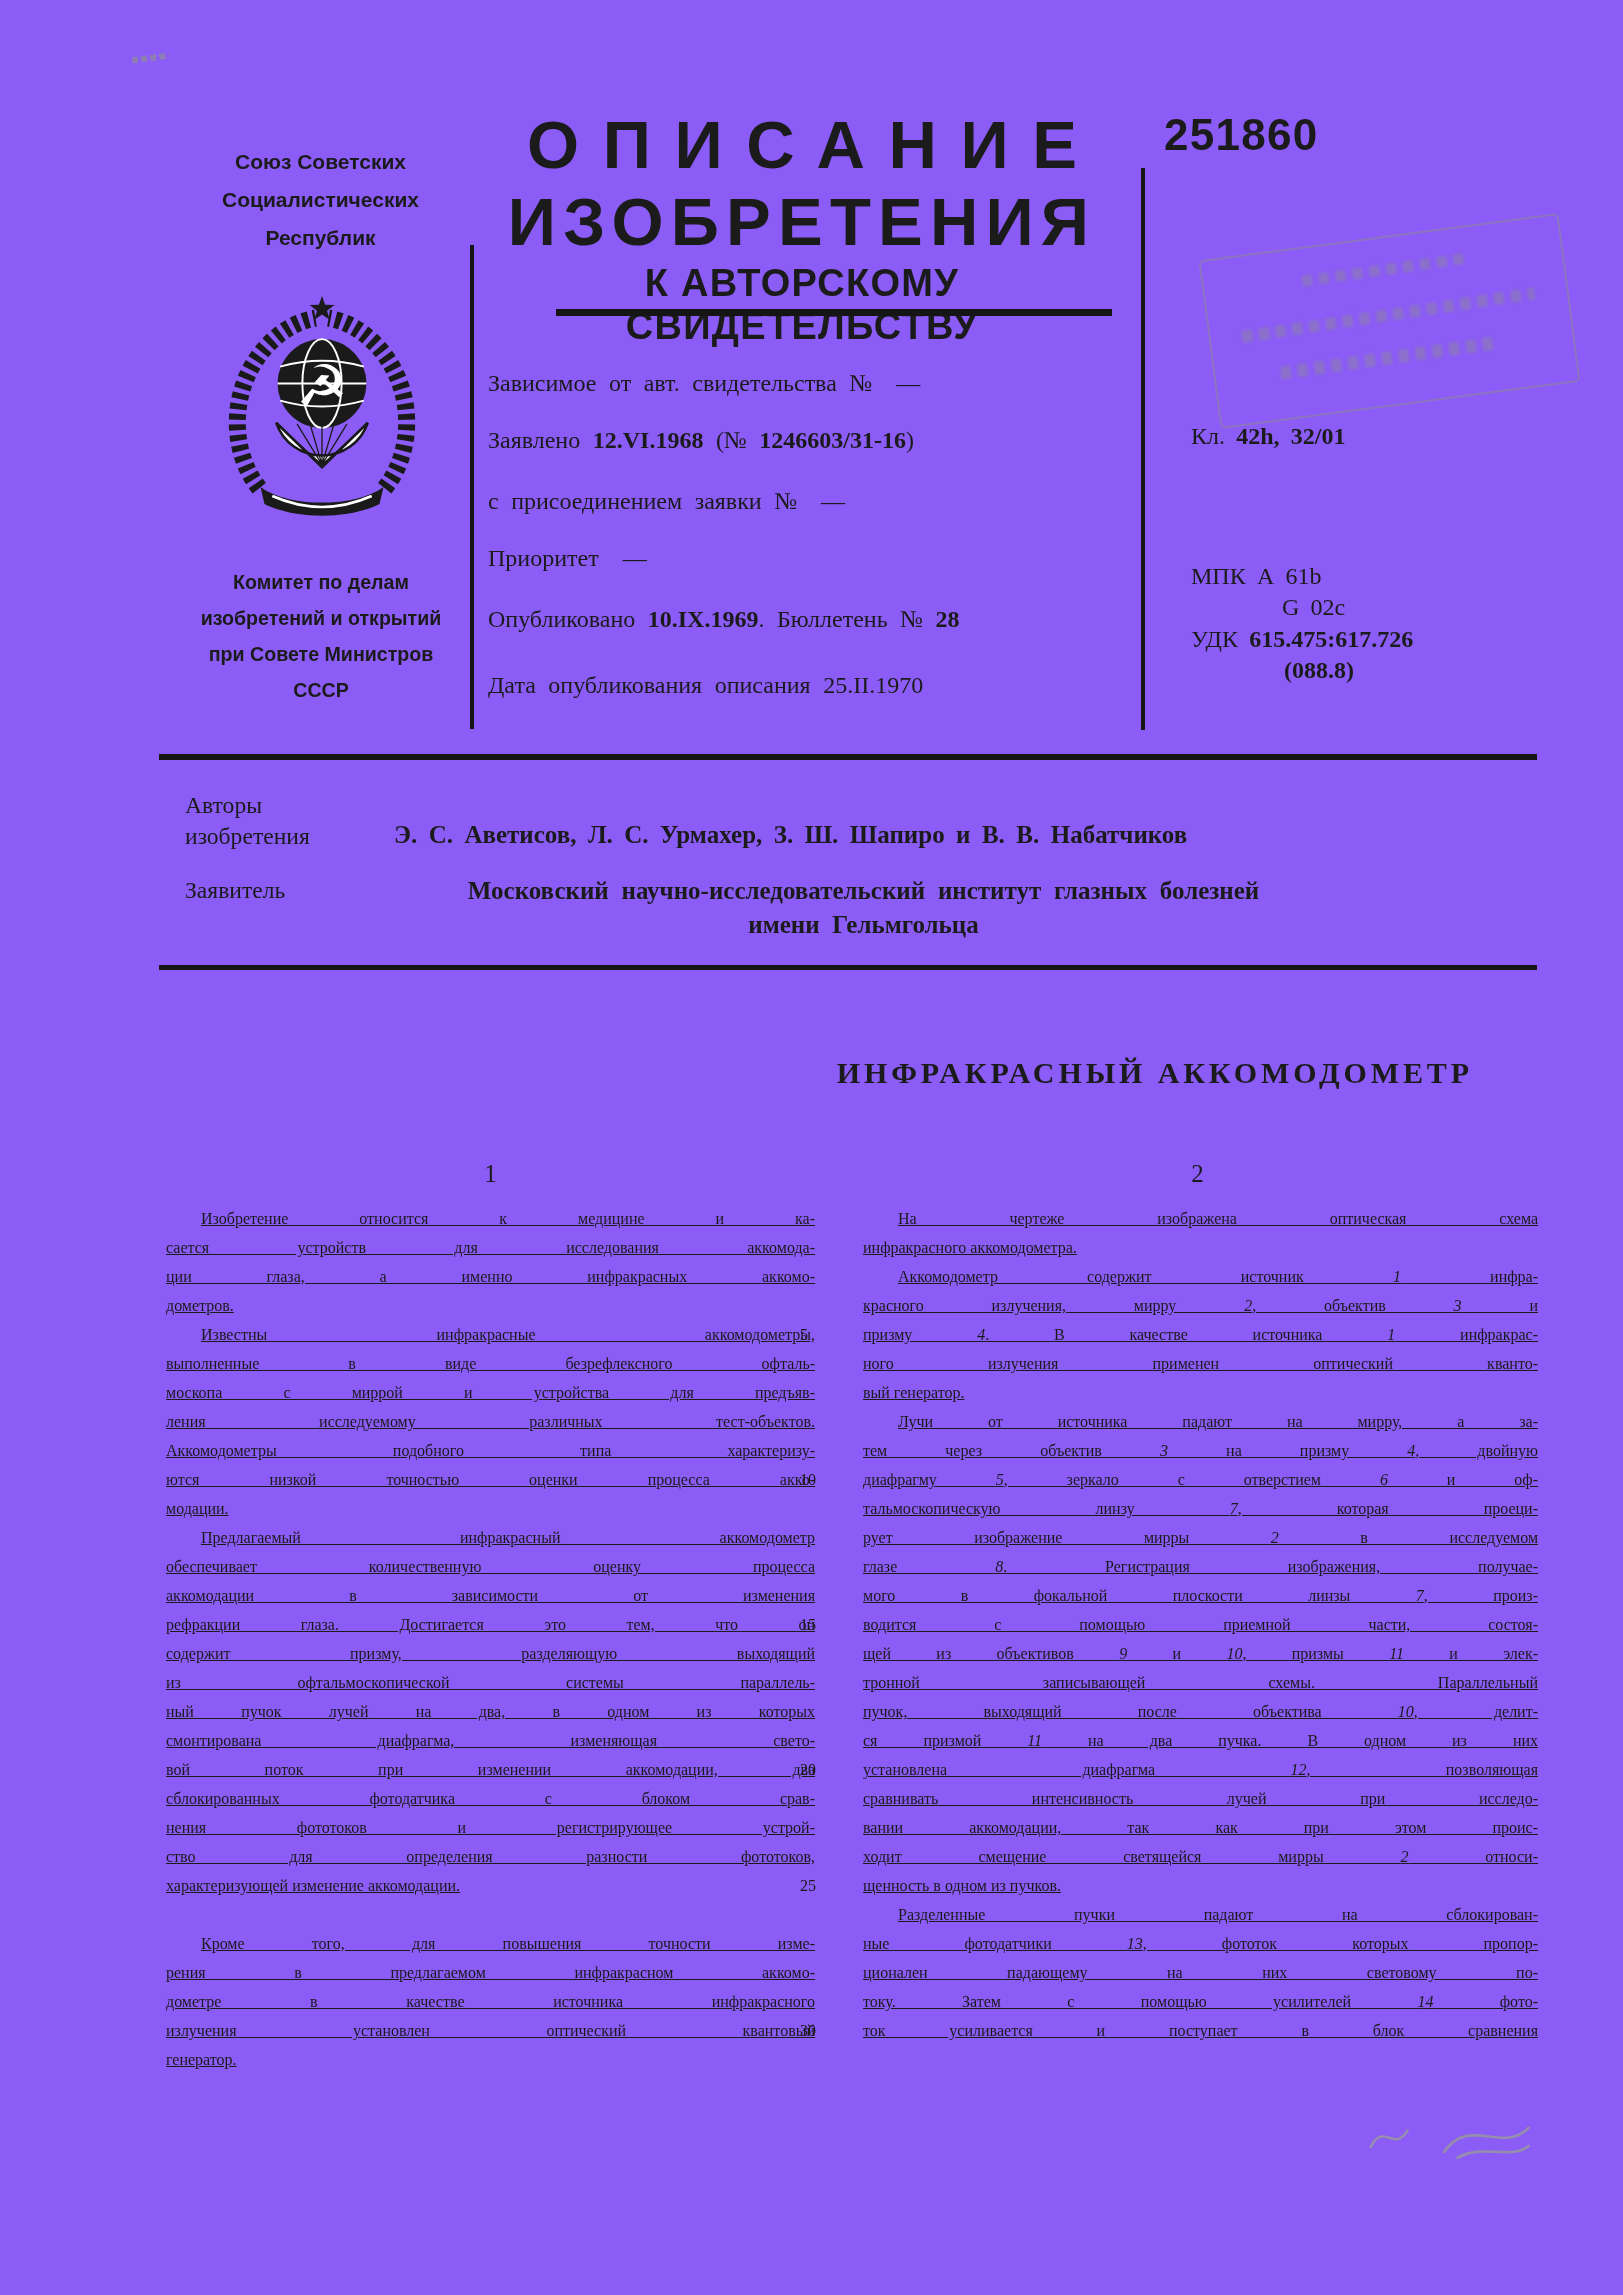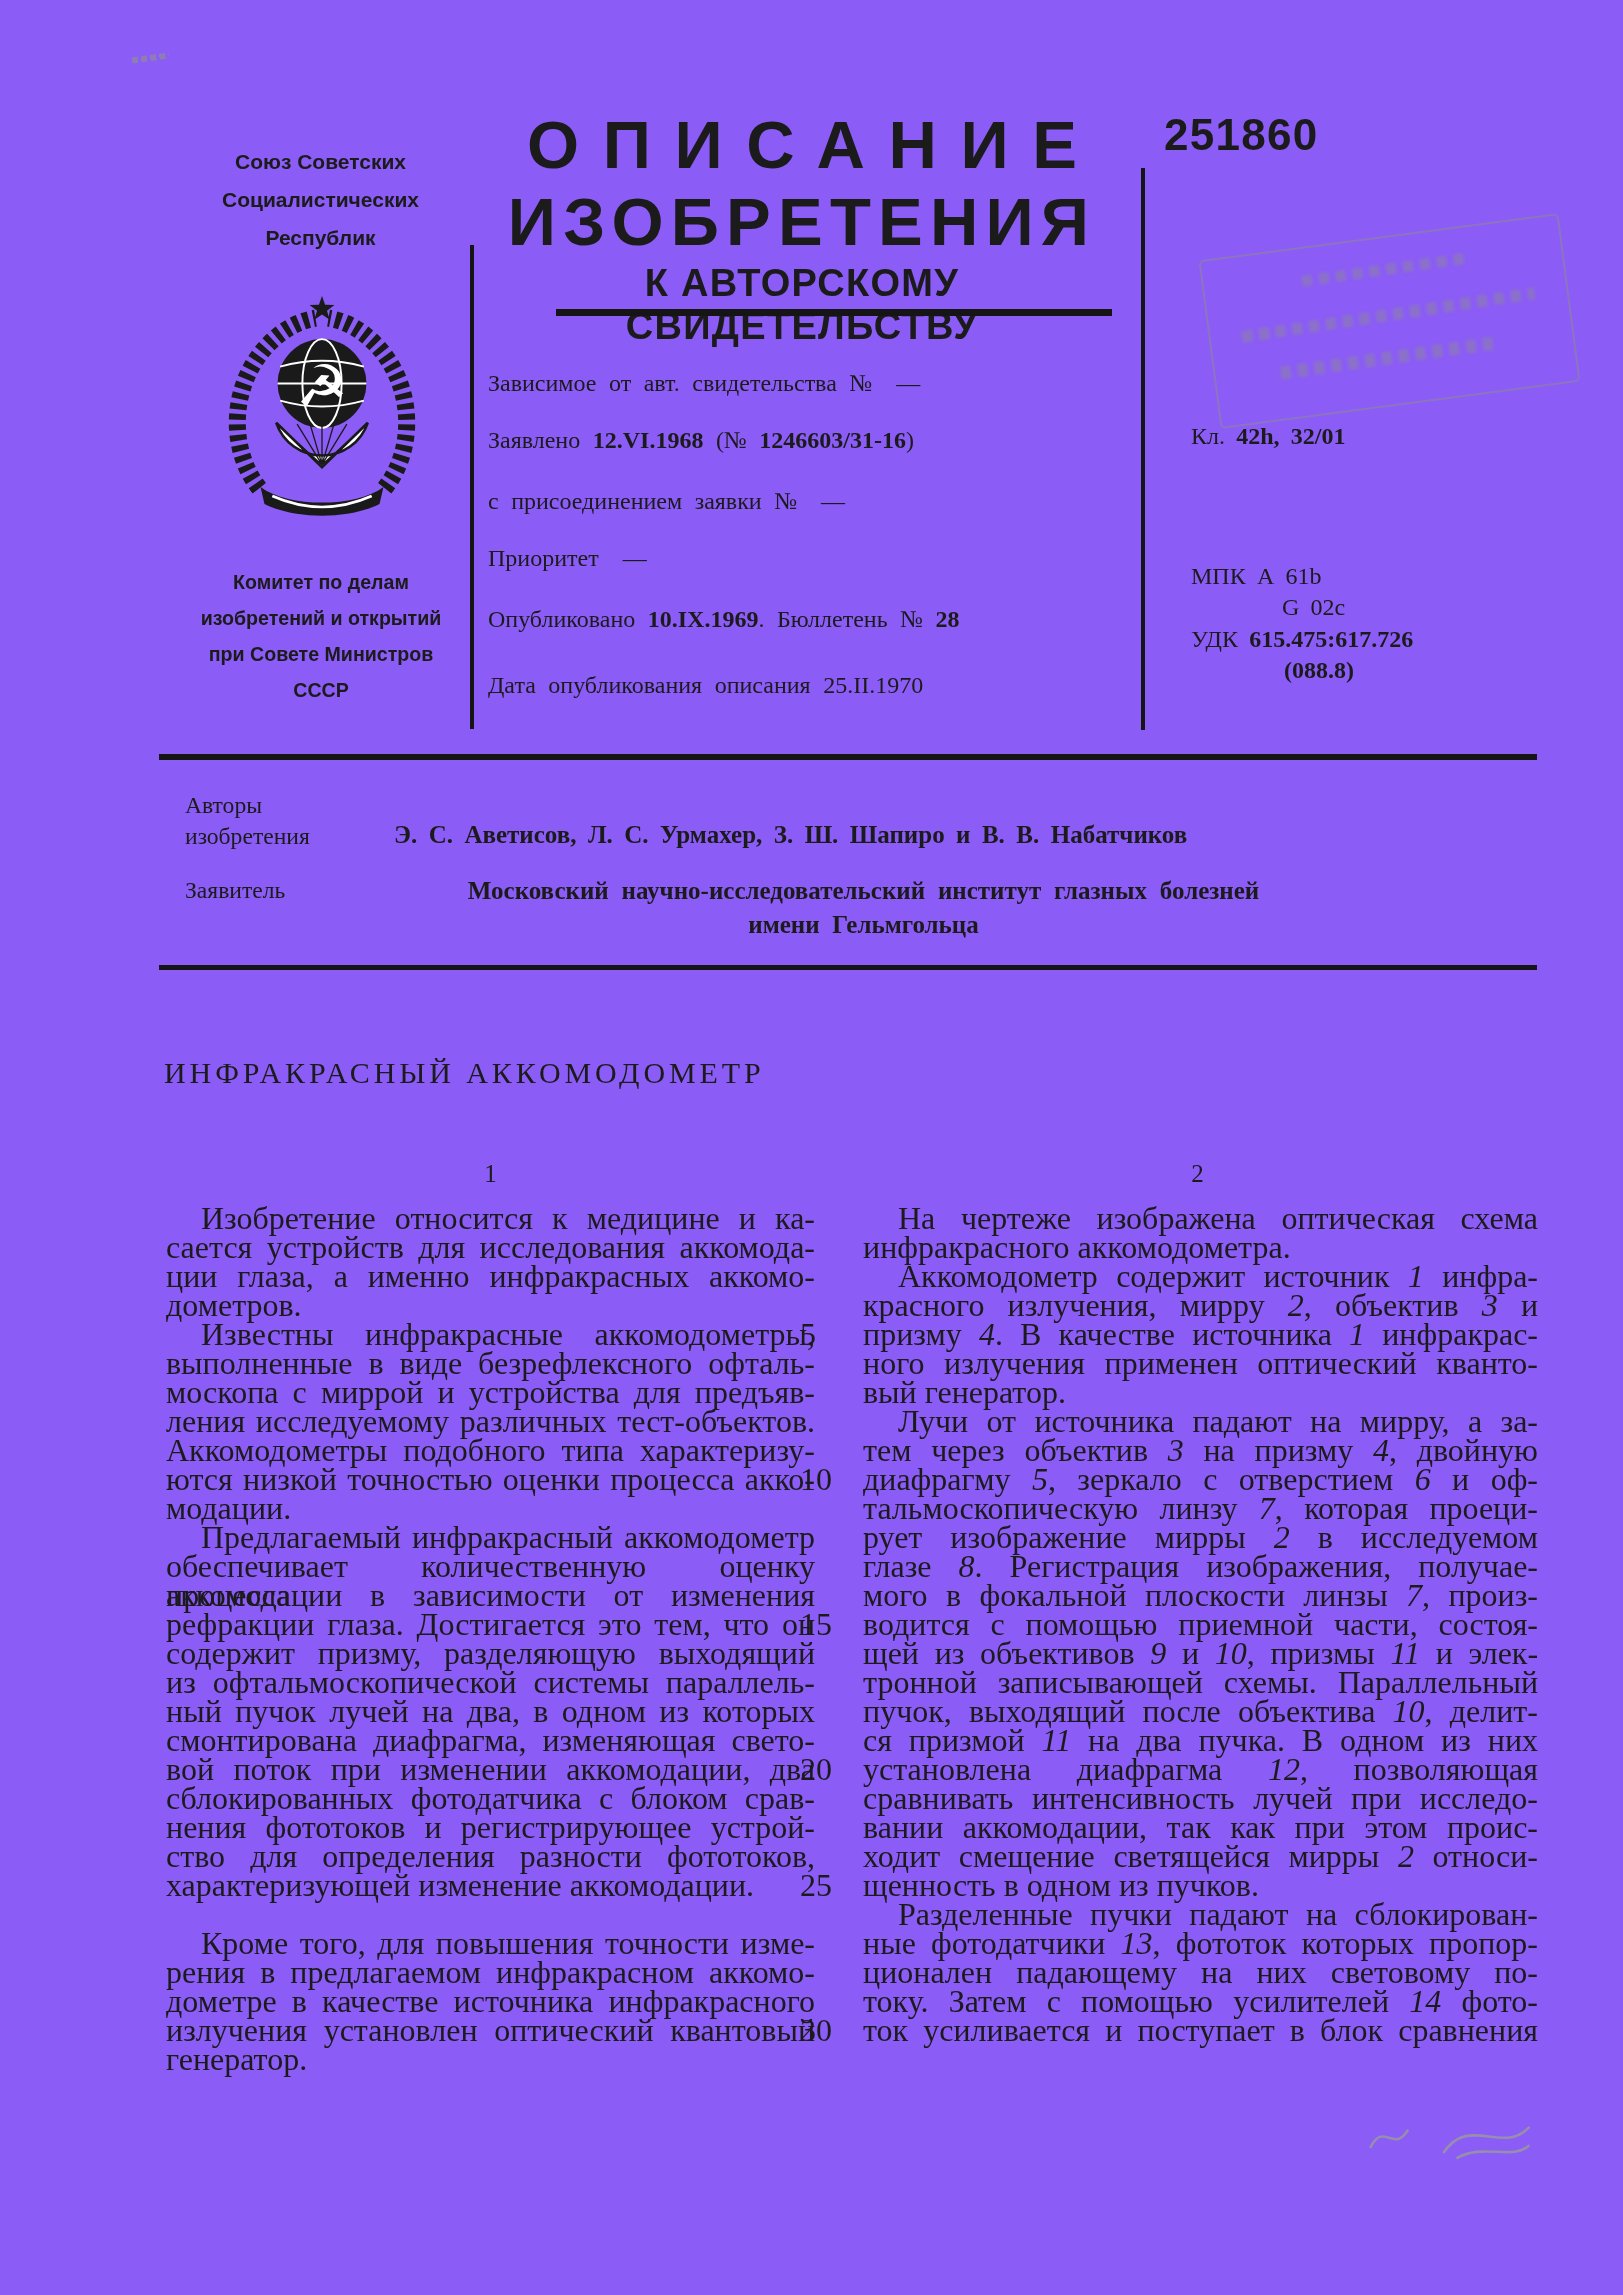--- a/index.html
+++ b/index.html
@@ -28,24 +28,24 @@
   .sl1{top:26px;left:98px;width:164px;height:11px;transform:rotate(-.5deg);}
   .sl2{top:71px;left:31px;width:296px;height:12.4px;transform:rotate(-1deg);}
   .sl3{top:113px;left:65px;width:216px;height:13px;transform:rotate(-.5deg);}
   .inkmark{left:132px;top:55px;width:37px;height:5.9px;opacity:.65;transform:rotate(-8deg);
            background:repeating-linear-gradient(90deg,#8f8f8f 0 5.9px,transparent 5.9px 9.2px);}
   
   .plabel{left:185px;font-size:23.6px;}
   .pnames{left:394px;width:1152px;font-size:25px;font-weight:bold;word-spacing:5.2px;white-space:nowrap;}
   .papplicant{left:340px;width:1047px;font-size:25px;font-weight:bold;word-spacing:6.5px;text-align:center;white-space:nowrap;}
   
-  .invtitle{left:164px;top:1056px;width:1309px;font-size:30px;font-weight:normal;letter-spacing:3.9px;text-align:left;}
+  .invtitle{left:164px;top:1056px;width:1309px;font-size:30px;font-weight:bold;letter-spacing:3.9px;text-align:right;}
   .colno{width:65px;top:1160px;font-size:25px;text-align:center;}
   
-  .col{position:absolute;top:1204px;font-size:32px;}
+  .col{position:absolute;top:1204px;font-size:16px;text-decoration:underline;}
   .col-left{left:166px;width:649px;}
   .col-right{left:863px;width:675px;}
   .line{position:relative;height:29px;line-height:29px;text-align:justify;text-align-last:justify;text-justify:inter-word;white-space:normal;}
   .line.end{text-align-last:left;}
   .line.ind{text-indent:35px;}
   .line i{font-style:italic;}
   .lnum{position:absolute;left:-63px;top:0;width:41px;text-align:right;text-indent:0;font-style:normal;}
   .pencil{stroke:#9a9a9a;stroke-width:4;fill:none;opacity:.8;}
 </style>
 </head>

